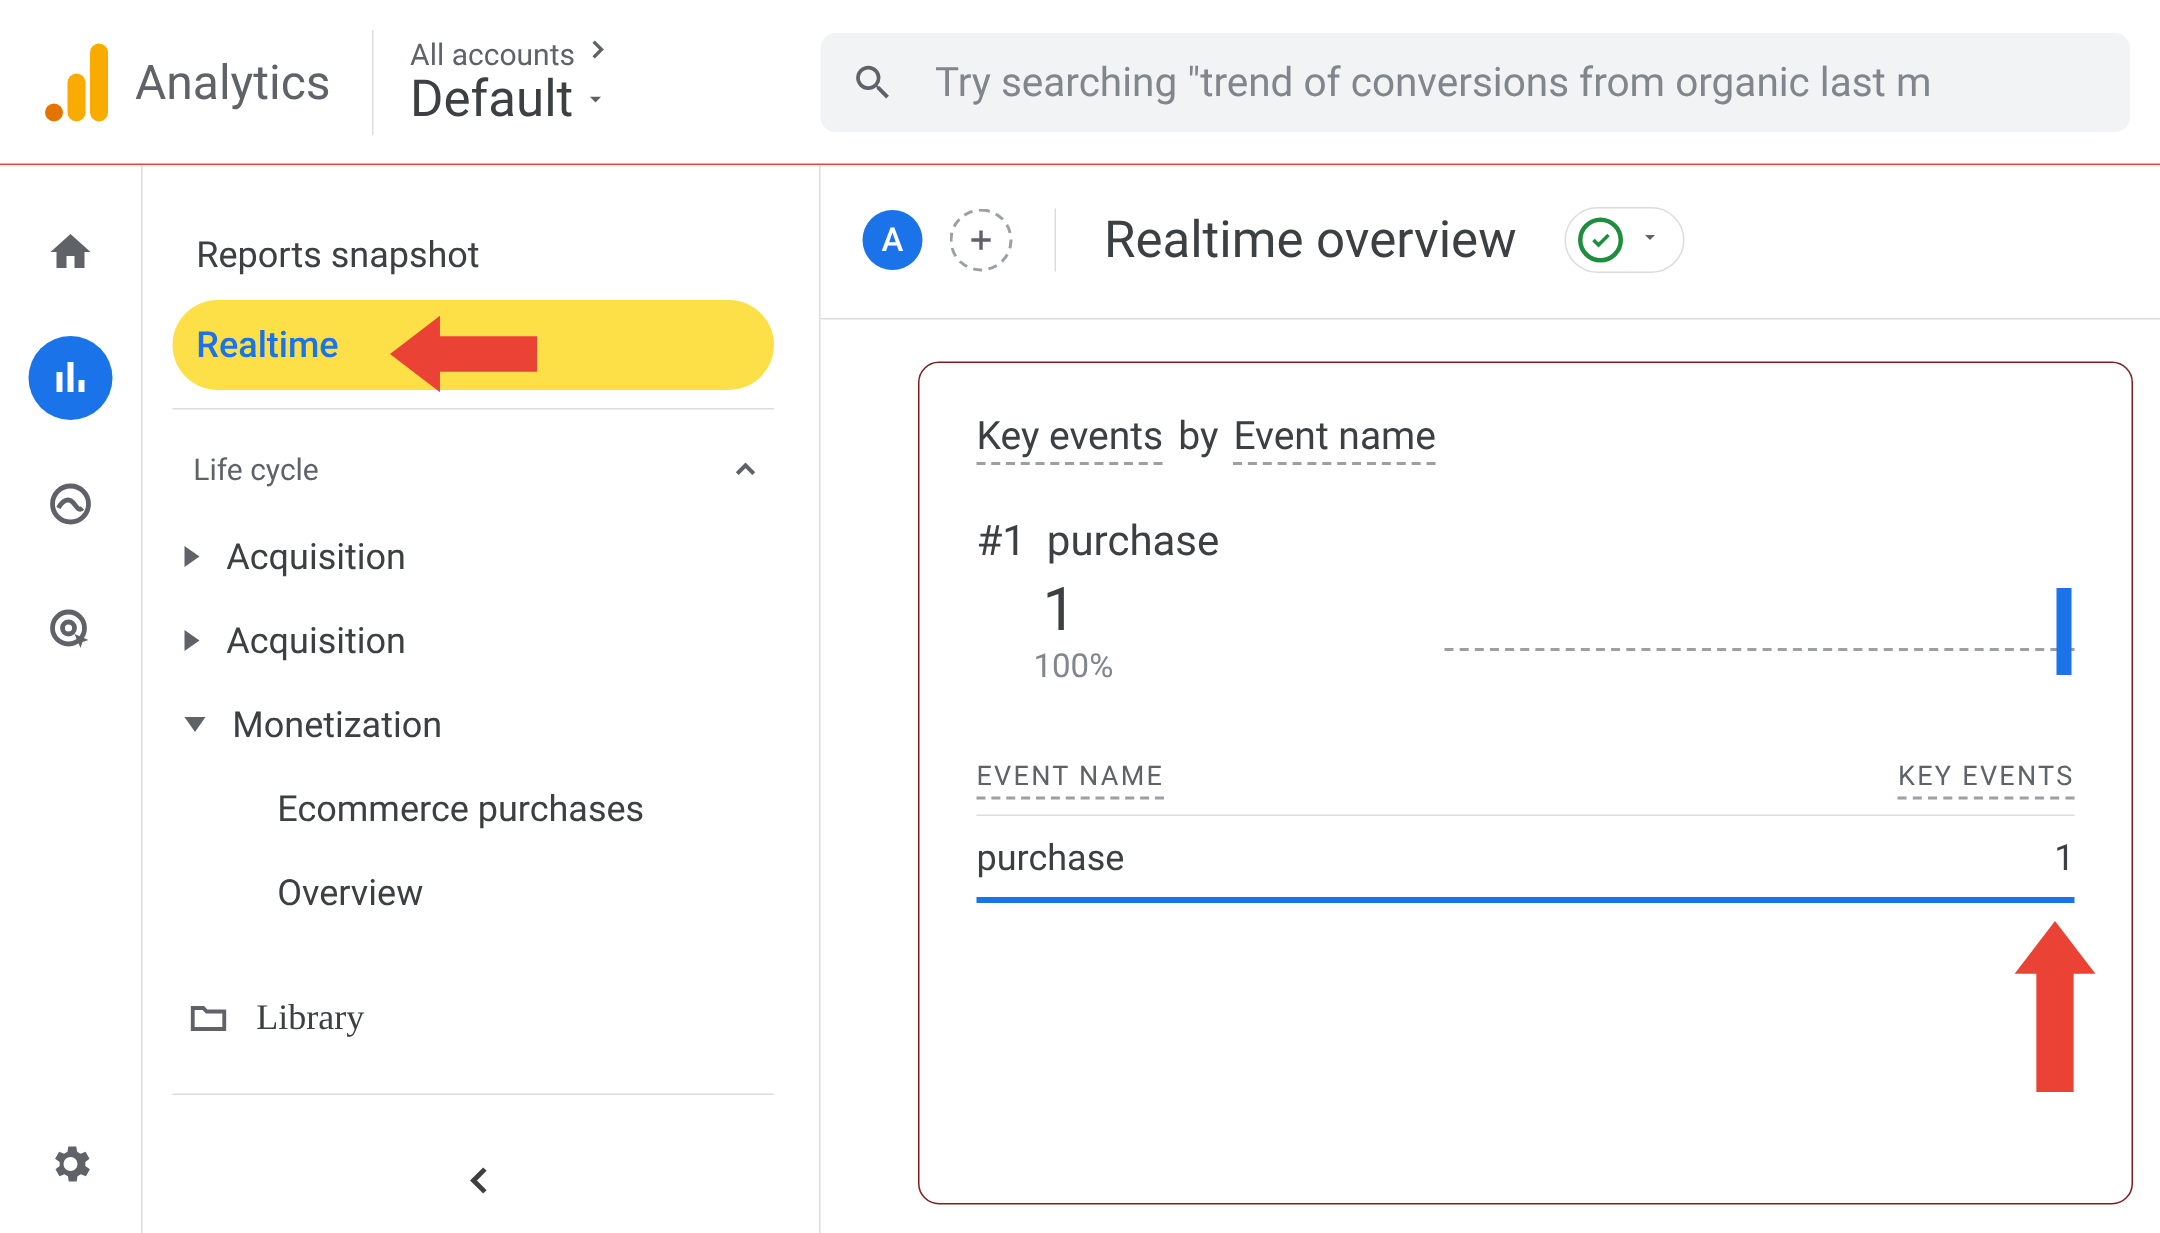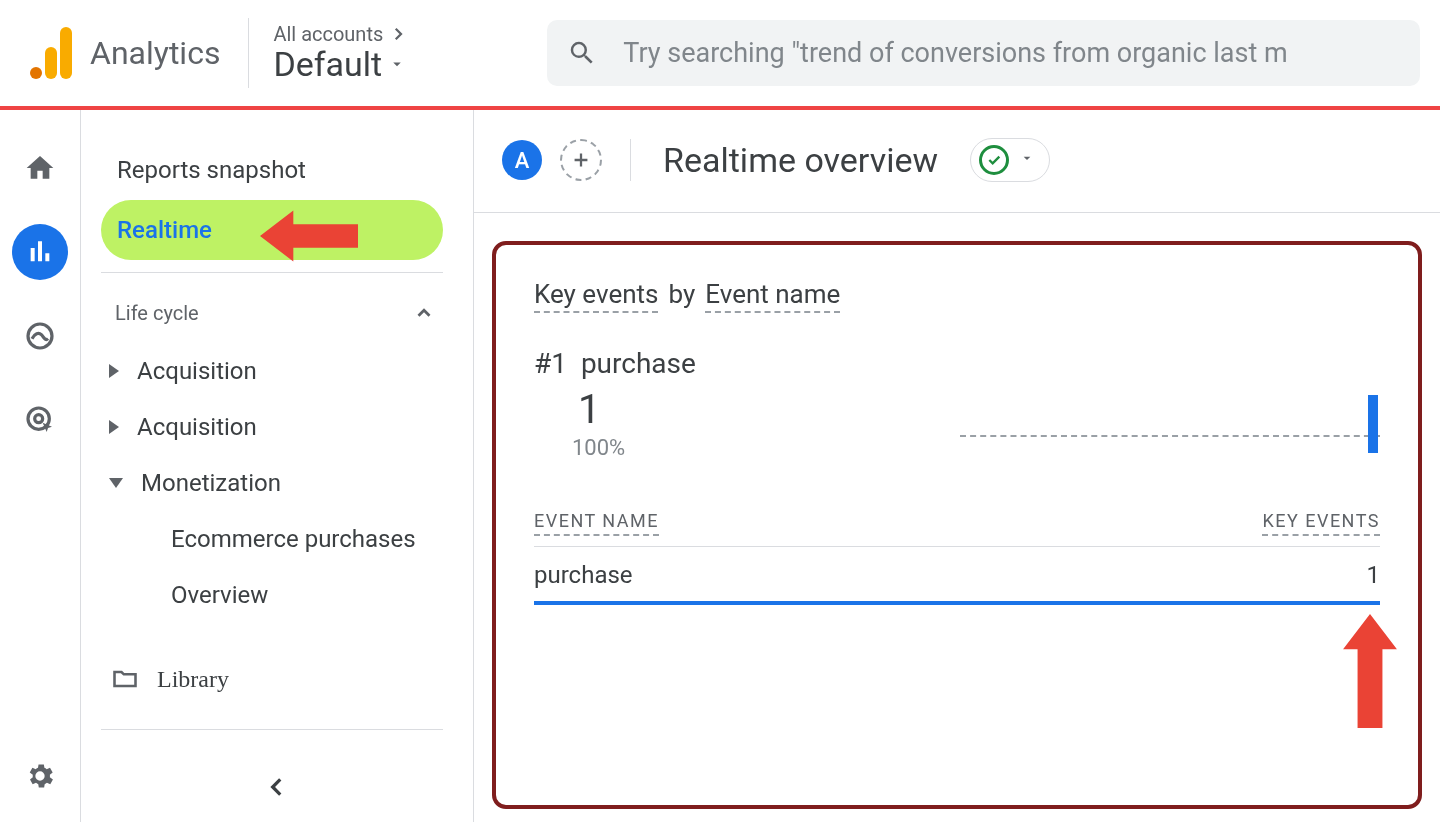--- a/index.html
+++ b/index.html
@@ -1,47 +1,47 @@
 <!DOCTYPE html>
 <html><head>
 <meta charset="utf-8">
 <style>
   * { box-sizing: border-box; margin: 0; padding: 0; }
   body { font-family: "Google Sans", Roboto, Arial, sans-serif; color: #3c4043; background: #fff; width: 1440px; height: 822px; overflow: hidden; }
   
   
-  .header { display: flex; align-items: center; height: 110px; border-bottom: 4px solid #ef4444; padding: 0 20px 0 30px; }
+  .header { display: flex; align-items: center; height: 110px; border-bottom: 1px solid #ef4444; padding: 0 20px 0 30px; }
   .logo { display: flex; align-items: flex-end; gap: 3px; margin-right: 18px; }
   .logo .bar1 { width: 12px; height: 32px; background: #f9ab00; border-radius: 6px; }
   .logo .bar2 { width: 12px; height: 52px; background: #f9ab00; border-radius: 6px; }
   .logo .dot { width: 12px; height: 12px; background: #e37400; border-radius: 50%; }
   .app-title { font-size: 32px; color: #5f6368; font-weight: 400; margin-right: 28px; }
   .acct-divider { width: 1px; height: 70px; background: #dadce0; margin-right: 24px; }
   .acct { display: flex; flex-direction: column; margin-right: 120px; }
-  .acct-top { display: flex; align-items: center; font-size: 20px; color: #5f6368; gap: 6px; }
+  .acct-top { display: flex; font-size: 20px; color: #5f6368; gap: 6px; }
   .acct-bottom { display: flex; align-items: center; font-size: 34px; color: #3c4043; gap: 6px; margin-top: -2px; }
   .searchbar { flex: 1; display: flex; align-items: center; background: #f1f3f4; border-radius: 10px; height: 66px; padding: 0 20px; margin-left: 20px; }
   .searchbar svg { width: 30px; height: 30px; fill: #5f6368; margin-right: 26px; }
   .searchbar .ph { font-size: 27px; color: #80868b; white-space: nowrap; overflow: hidden; }
   
   
   .body { display: flex; height: calc(100% - 110px); justify-content: space-between; }
   
   
   .rail { width: 96px; border-right: 1px solid #dadce0; display: flex; flex-direction: column; align-items: center; padding-top: 30px; gap: 28px; }
   .rail-item { width: 56px; height: 56px; display: flex; align-items: center; justify-content: center; border-radius: 50%; cursor: pointer; }
   .rail-item.active { background: #1a73e8; }
   .rail-item svg { width: 32px; height: 32px; fill: #5f6368; }
   .rail-item.active svg { fill: #fff; }
   .rail .spacer { flex: 1; }
   
   
   .navpanel { width: 456px; padding: 30px 30px 0 20px; position: relative; }
   .nav-item { font-size: 24px; color: #3c4043; padding: 16px 16px; border-radius: 50px; cursor: pointer; display: flex; align-items: center; }
-  .nav-item.selected { background: #bef264; color: #1a73e8; font-weight: 500; }
+  .nav-item.selected { background: #fde047; color: #1a73e8; font-weight: 500; }
   .nav-divider { border: 0; border-top: 1px solid #dadce0; margin: 12px 0 18px 0; }
   .nav-section-header { display: flex; align-items: center; justify-content: space-between; color: #5f6368; font-size: 20px; padding: 10px 8px 18px 14px; }
   .nav-sub { display: flex; align-items: center; gap: 18px; padding: 14px 0 14px 8px; font-size: 24px; color: #3c4043; cursor: pointer; }
   .nav-sub .tri { width: 0; height: 0; }
   .tri.right { border-left: 10px solid #5f6368; border-top: 7px solid transparent; border-bottom: 7px solid transparent; }
   .tri.down { border-top: 10px solid #5f6368; border-left: 7px solid transparent; border-right: 7px solid transparent; }
   .nav-sub-child { padding: 14px 0 14px 70px; font-size: 24px; color: #3c4043; cursor: pointer; }
   .nav-lib { display:flex; align-items:center; gap: 18px; padding: 24px 0 24px 10px; font-size: 24px; color: #3c4043; cursor:pointer;font-family:Liberation Serif, serif; }
   .nav-lib svg { width: 28px; height: 28px; fill: none; stroke: #5f6368; stroke-width: 2.2; }
   .collapse-btn { position: absolute; bottom: 18px; left: 50%; transform: translateX(-50%); }
@@ -53,21 +53,21 @@
   .chipA { width: 40px; height: 40px; border-radius: 50%; background: #1a73e8; color: #fff; font-weight: 500; font-size: 22px; display:flex; align-items:center; justify-content:center; }
   .chipPlus { width: 42px; height: 42px; border-radius: 50%; border: 2px dashed #9aa0a6; display:flex; align-items:center; justify-content:center; color: #5f6368; font-size: 26px; cursor:pointer; }
   .vdiv { width: 1px; height: 42px; background: #dadce0; margin: 0 14px 0 10px; }
   .page-title { font-size: 34px; color: #3c4043; font-weight: 400; }
   .status-chip { display:flex; align-items:center; gap: 10px; border: 1px solid #dadce0; border-radius: 28px; padding: 6px 14px 6px 8px; margin-left: 14px; cursor:pointer; }
   .status-chip .check { width: 30px; height: 30px; border: 3px solid #1e8e3e; border-radius: 50%; display:flex; align-items:center; justify-content:center; }
   .status-chip .check svg { width: 16px; height: 16px; stroke: #1e8e3e; stroke-width: 3.5; fill: none; }
   .status-chip .dd svg { width: 16px; height: 16px; fill: #5f6368; }
   
   .card-wrap { padding: 28px 18px 0 18px; }
-  .card { border: 4px solid #7f1d1d; border-radius: 14px; padding: 34px 38px 200px 38px; width: 930px; position: relative; }
+  .card { border: 1px solid #7f1d1d; border-radius: 14px; padding: 34px 38px 200px 38px; width: 810px; position: relative; margin-left: 47px; }
   .card-title { font-size: 26px; color: #3c4043; display: inline-flex; gap: 10px; align-items: baseline; }
   .dotted { border-bottom: 2px dashed #9aa0a6; padding-bottom: 2px; }
   .top-event { margin-top: 34px; font-size: 28px; color: #3c4043; }
   .top-count { font-size: 40px; margin-top: 6px; margin-left: 44px; }
   .top-pct { font-size: 22px; color: #80868b; margin-left: 38px; margin-top: 2px; }
   .chartline { position: absolute; top: 190px; right: 38px; width: 420px; border-top: 2px dashed #9aa0a6; }
   .chartbar { position: absolute; top: 150px; right: 40px; width: 10px; height: 58px; background: #1a73e8; }
   .tbl-head { display:flex; justify-content: space-between; margin-top: 50px; font-size: 18px; color: #5f6368; letter-spacing: 1.5px; }
   .tbl-head span { border-bottom: 2px dashed #9aa0a6; padding-bottom: 3px; }
   .tbl-hr { border:0; border-top: 1px solid #dadce0; margin-top: 10px; }

